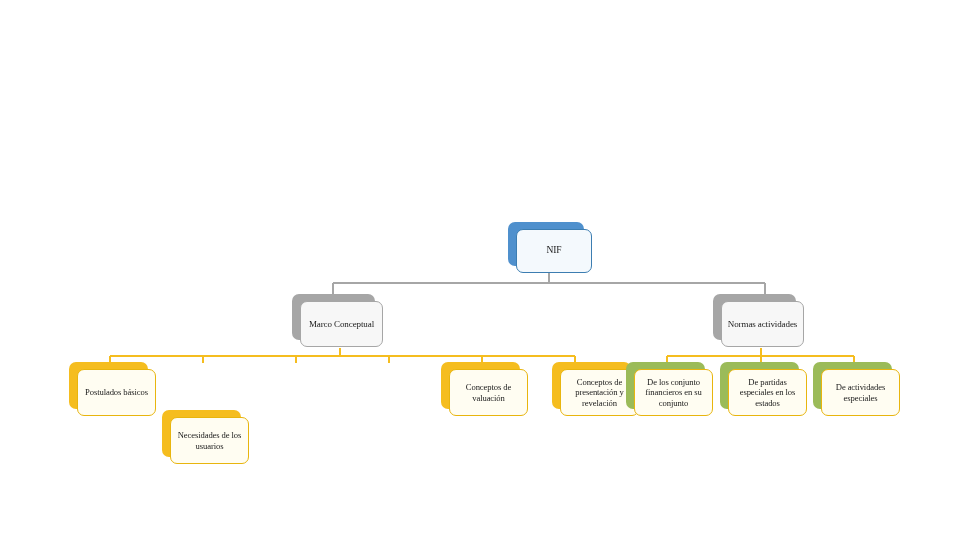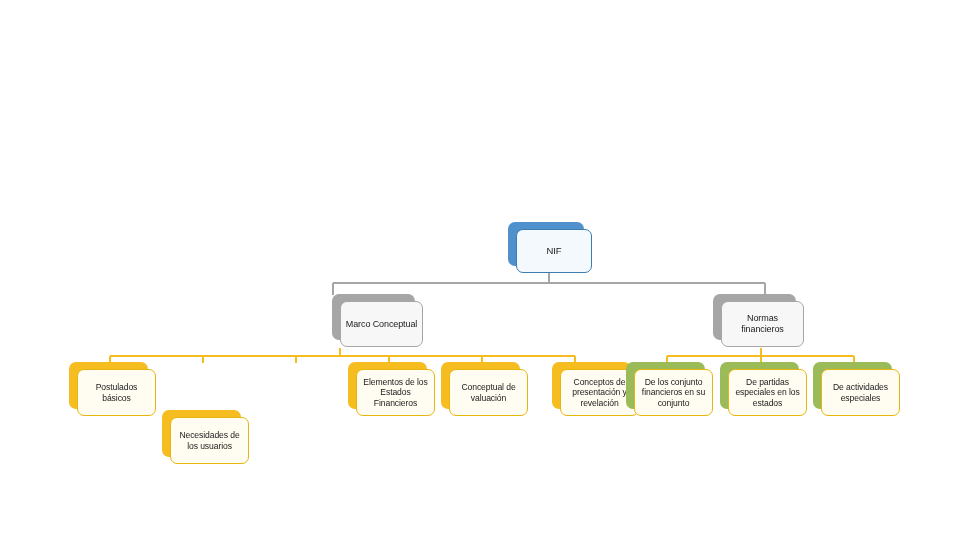--- a/index.html
+++ b/index.html
@@ -11,20 +11,21 @@
     width: 960px;
     height: 540px;
     font-family: "Liberation Sans", sans-serif;
     overflow: hidden;
   }
   #canvas {
     position: relative;
     width: 960px;
     height: 500px;
     background: #ffffff;
+    font-family: Liberation Serif, serif;
   }
 
   
   #connectors {
     position: absolute;
     left: 0;
     top: 0;
     width: 960px;
     height: 540px;
     pointer-events: none;
@@ -119,60 +120,54 @@
     </g>
   </svg>
 
   <div class="node theme-blue" style="left:508px; top:222px; width:76px; height:44px;">
     <div class="plate"></div>
     <div class="card">
       <span class="label size-root">NIF</span>
     </div>
   </div>
 
-  <div class="node theme-gray" style="left:292px; top:294px; width:83px; height:46px;margin-left:40px;">
+  <div class="node theme-gray" style="left:292px; top:294px; width:83px; height:46px;">
     <div class="plate"></div>
     <div class="card">
       <span class="label size-mid">Marco Conceptual</span>
     </div>
   </div>
 
   <div class="node theme-gray" style="left:713px; top:294px; width:83px; height:46px;">
     <div class="plate"></div>
     <div class="card">
-      <span class="label size-mid">Normas financieros</span>
+      <span class="label size-mid">Normas actividades</span>
     </div>
   </div>
 
   <div class="node theme-gold" style="left:69px; top:362px; width:79px; height:47px;">
     <div class="plate"></div>
     <div class="card">
       <span class="label size-leaf">Postulados básicos</span>
     </div>
   </div>
 
   <div class="node theme-gold" style="left:162px; top:362px; width:79px; height:47px;margin-top:48px;">
     <div class="plate"></div>
     <div class="card">
       <span class="label size-leaf">Necesidades de los usuarios</span>
     </div>
   </div>
 
 
-  <div class="node theme-gold" style="left:348px; top:362px; width:79px; height:47px;">
-    <div class="plate"></div>
-    <div class="card">
-      <span class="label size-leaf">Elementos de los Estados Financieros</span>
-    </div>
-  </div>
 
   <div class="node theme-gold" style="left:441px; top:362px; width:79px; height:47px;">
     <div class="plate"></div>
     <div class="card">
-      <span class="label size-leaf">Conceptual de valuación</span>
+      <span class="label size-leaf">Conceptos de valuación</span>
     </div>
   </div>
 
   <div class="node theme-gold" style="left:552px; top:362px; width:79px; height:47px;">
     <div class="plate"></div>
     <div class="card">
       <span class="label size-leaf">Conceptos de presentación y revelación</span>
     </div>
   </div>
 

